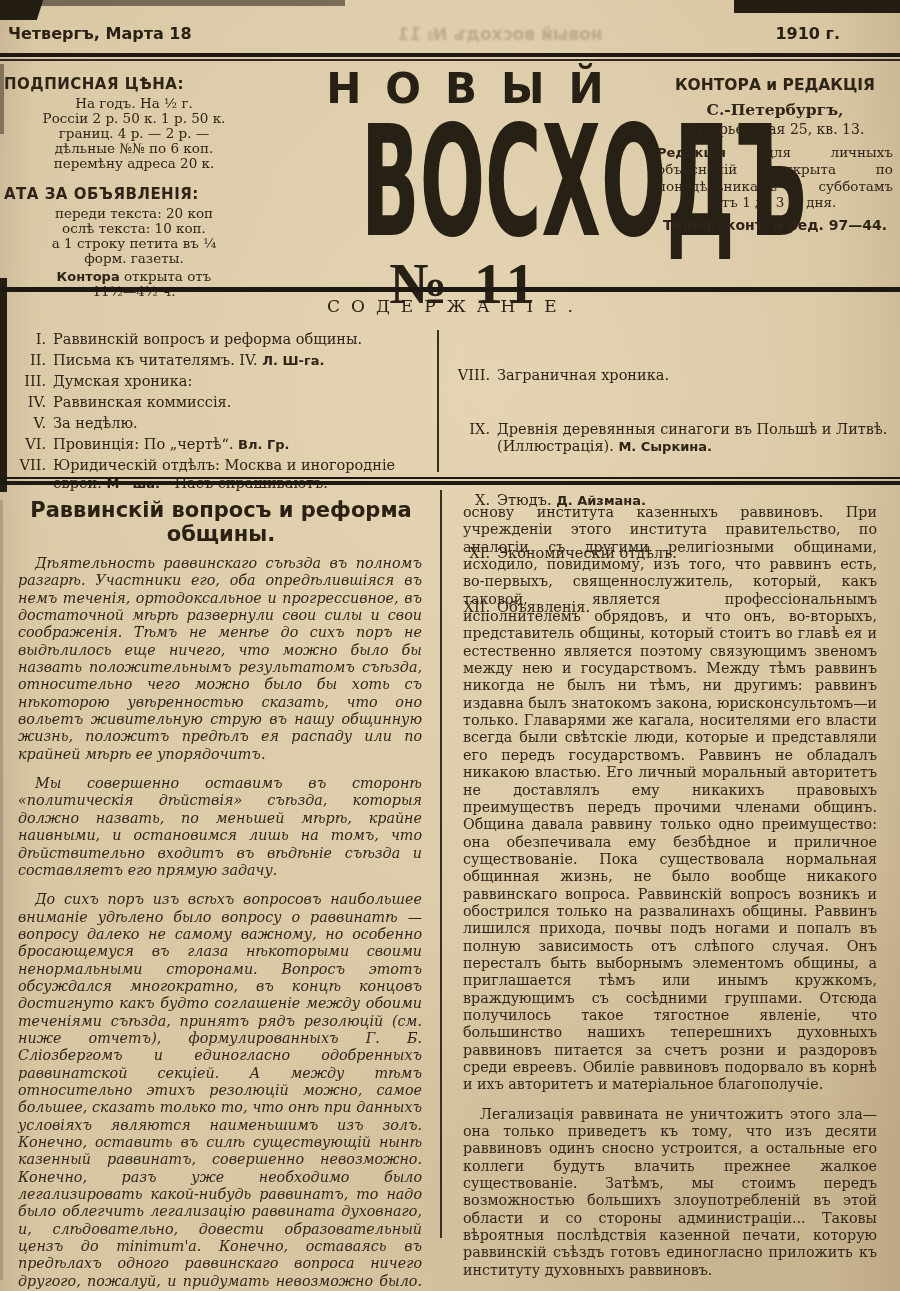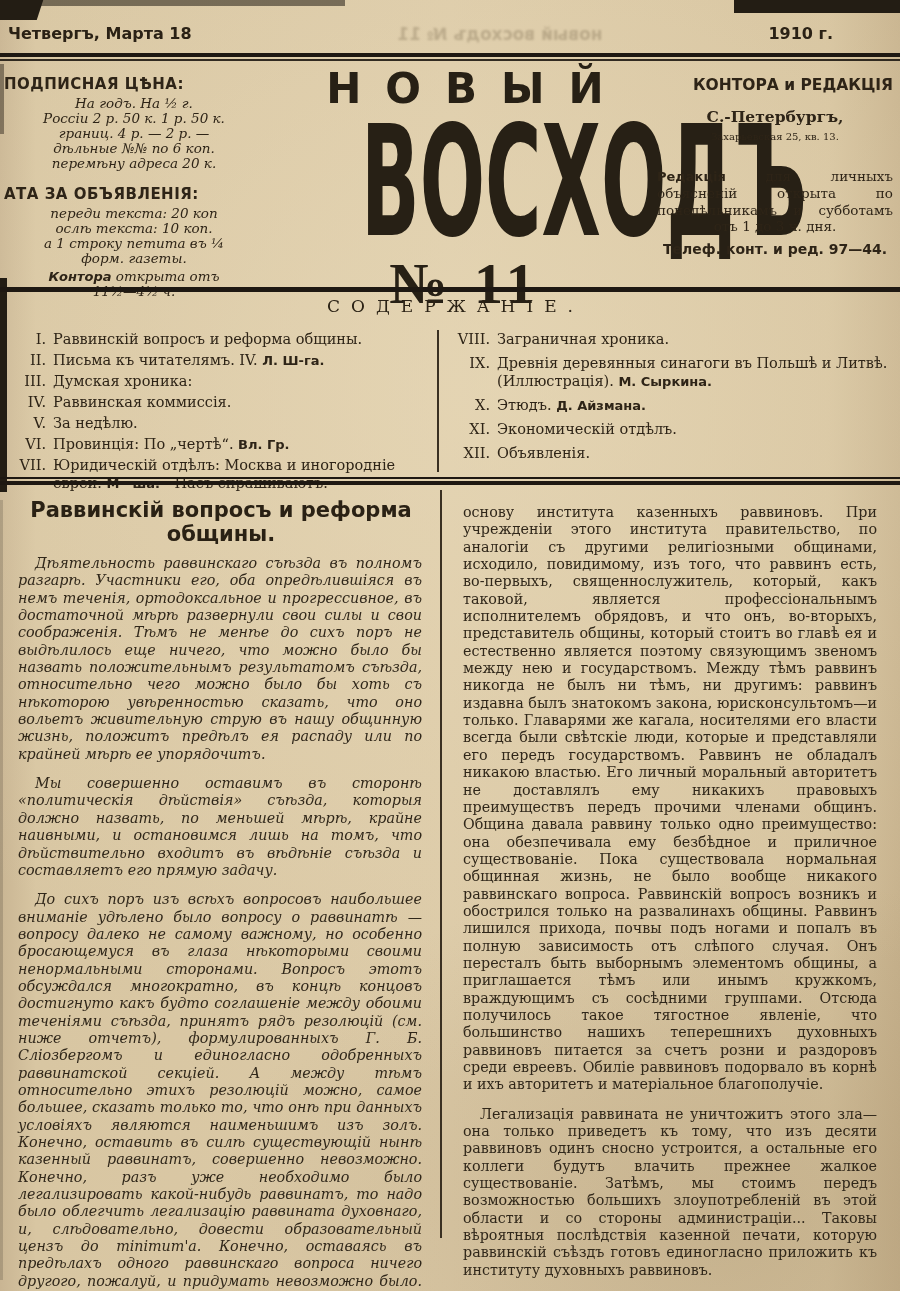--- a/index.html
+++ b/index.html
@@ -35,55 +35,55 @@
   .hr-top .l2{height:2px;margin-top:2px;opacity:.9;}
   .hr-mid{top:287px;}
   .hr-mid .l1{height:4.5px;}
   .hr-toc{top:477px;}
   .hr-toc .l1{height:2px;}
   .hr-toc .l2{height:4px;margin-top:2px;}
   .vr{position:absolute;width:1.5px;background:#3a3022;}
   .vr-toc{left:437px;top:330px;height:142px;}
   .vr-article{left:440px;top:490px;height:748px;}
   
-  .dateline{position:absolute;top:24px;left:8px;right:67px;
+  .dateline{position:absolute;top:24px;left:8px;right:60px;
     font-family:"DejaVu Sans",sans-serif;font-weight:bold;font-size:16px;color:#2a2115;
     display:flex;justify-content:space-between;}
   
   .mh-left{position:absolute;left:4px;top:77px;width:260px;text-align:center;
     font-size:13.5px;line-height:15px;}
   .mh-left .hd{font-family:"DejaVu Sans",sans-serif;font-weight:bold;font-size:15px;
     letter-spacing:.5px;margin:0 0 4px 0;text-align:left;}
   .mh-left .hd2{margin-top:16px;}
-  .mh-left .ln{white-space:nowrap;font-style:italic;}
+  .mh-left .ln{white-space:nowrap;}
   .mh-left .office{margin-top:3px;}
   .mh-left b{font-family:"DejaVu Sans",sans-serif;font-size:13px;}
   .mh-center{position:absolute;left:265px;top:66px;width:400px;text-align:center;color:#272015;}
   .t-top{font-family:"DejaVu Sans",sans-serif;font-weight:bold;font-size:42px;
     letter-spacing:24px;text-indent:24px;line-height:46px;}
   .t-main{font-family:"DejaVu Sans",sans-serif;font-weight:bold;font-size:148px;line-height:124px;
     white-space:nowrap;transform:scale(.52,1.04);transform-origin:50% 20%;margin-top:6px;}
   .t-issue{font-family:Liberation Serif, serif;font-weight:bold;font-size:58px;margin-top:8px;
     letter-spacing:6px;}
   .mh-right{position:absolute;left:657px;top:77px;width:236px;text-align:center;
     font-size:13.5px;line-height:16.5px;}
-  .mh-right .hd{font-family:"DejaVu Sans",sans-serif;font-weight:bold;font-size:15.5px;margin-bottom:13px;text-align:right;}
+  .mh-right .hd{font-family:"DejaVu Sans",sans-serif;font-weight:bold;font-size:15.5px;margin-bottom:6px;}
   .mh-right .city{font-weight:bold;font-size:15.5px;line-height:20px;}
-  .mh-right .addr{font-size:10px;line-height:19px;margin-bottom:22px;}
+  .mh-right .addr{font-size:14px;line-height:19px;margin-bottom:5px;}
   .mh-right p{margin:0 0 6px 0;text-align:justify;text-align-last:center;}
   .mh-right b{font-family:"DejaVu Sans",sans-serif;font-size:13px;}
   .mh-right .phone{font-family:"DejaVu Sans",sans-serif;font-weight:bold;font-size:14px;margin-top:3px;}
   
   .toc-title{position:absolute;top:296px;left:0;right:0;text-align:center;
     font-size:17px;letter-spacing:11px;text-indent:11px;color:#2b2215;}
   .toc-col{position:absolute;top:331px;font-size:14.5px;line-height:17.5px;}
   .toc-col-left{left:8px;width:422px;}
   .toc-col-right{left:452px;width:440px;}
   .toc-item{display:flex;margin-bottom:3.5px;}
-  .toc-col-right .toc-item{margin-bottom:6.5px;}
+  .toc-col-right .toc-item{margin-bottom:6.5px;margin-top:36px;}
   .toc-num{flex:none;width:38px;text-align:right;margin-right:7px;}
   .toc-author{font-family:"DejaVu Sans",sans-serif;font-weight:bold;font-size:13px;}
   
   .art-title{position:absolute;top:498px;left:12px;width:418px;text-align:center;
     font-family:"DejaVu Sans",sans-serif;font-weight:bold;font-size:21px;color:#2a2114;}
   .col{position:absolute;font-size:14.3px;line-height:17.35px;text-align:justify;
     hyphens:auto;-webkit-hyphens:auto;color:#30271a;}
   .col-left{left:6px;top:543px;width:428px;font-style:italic;}
   .col-right{left:451px;top:492px;width:438px;}
   .col p{margin:12px;}

